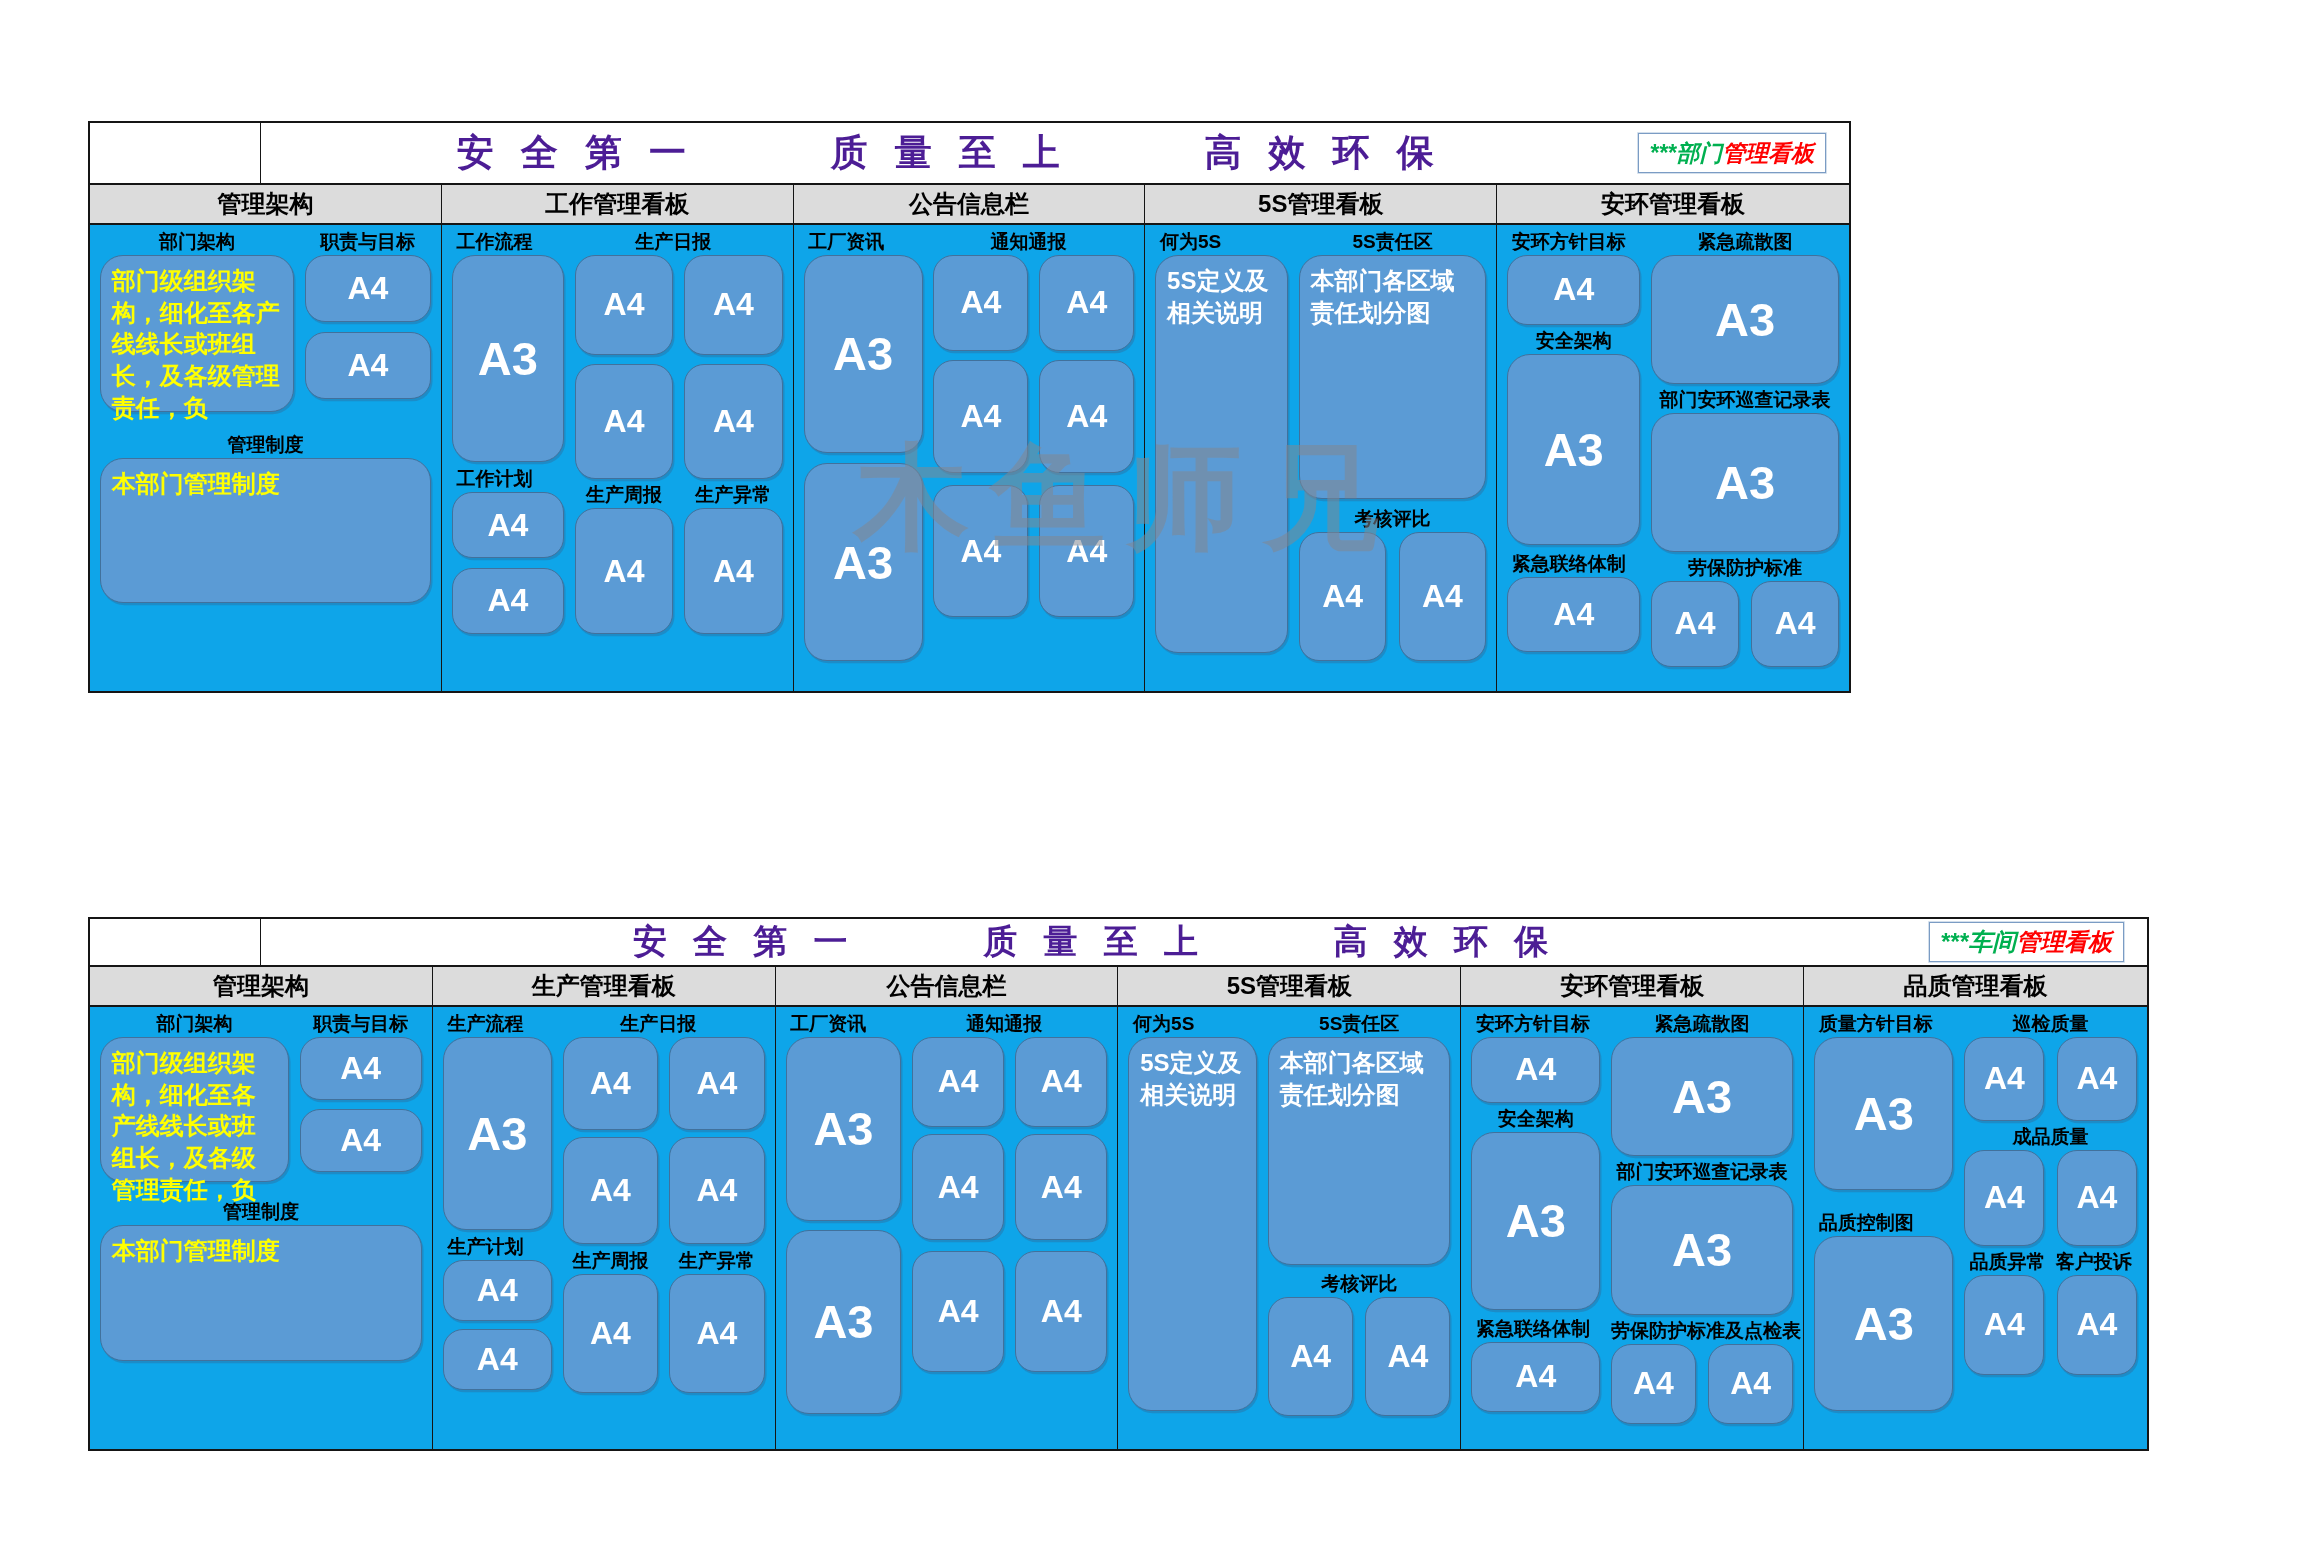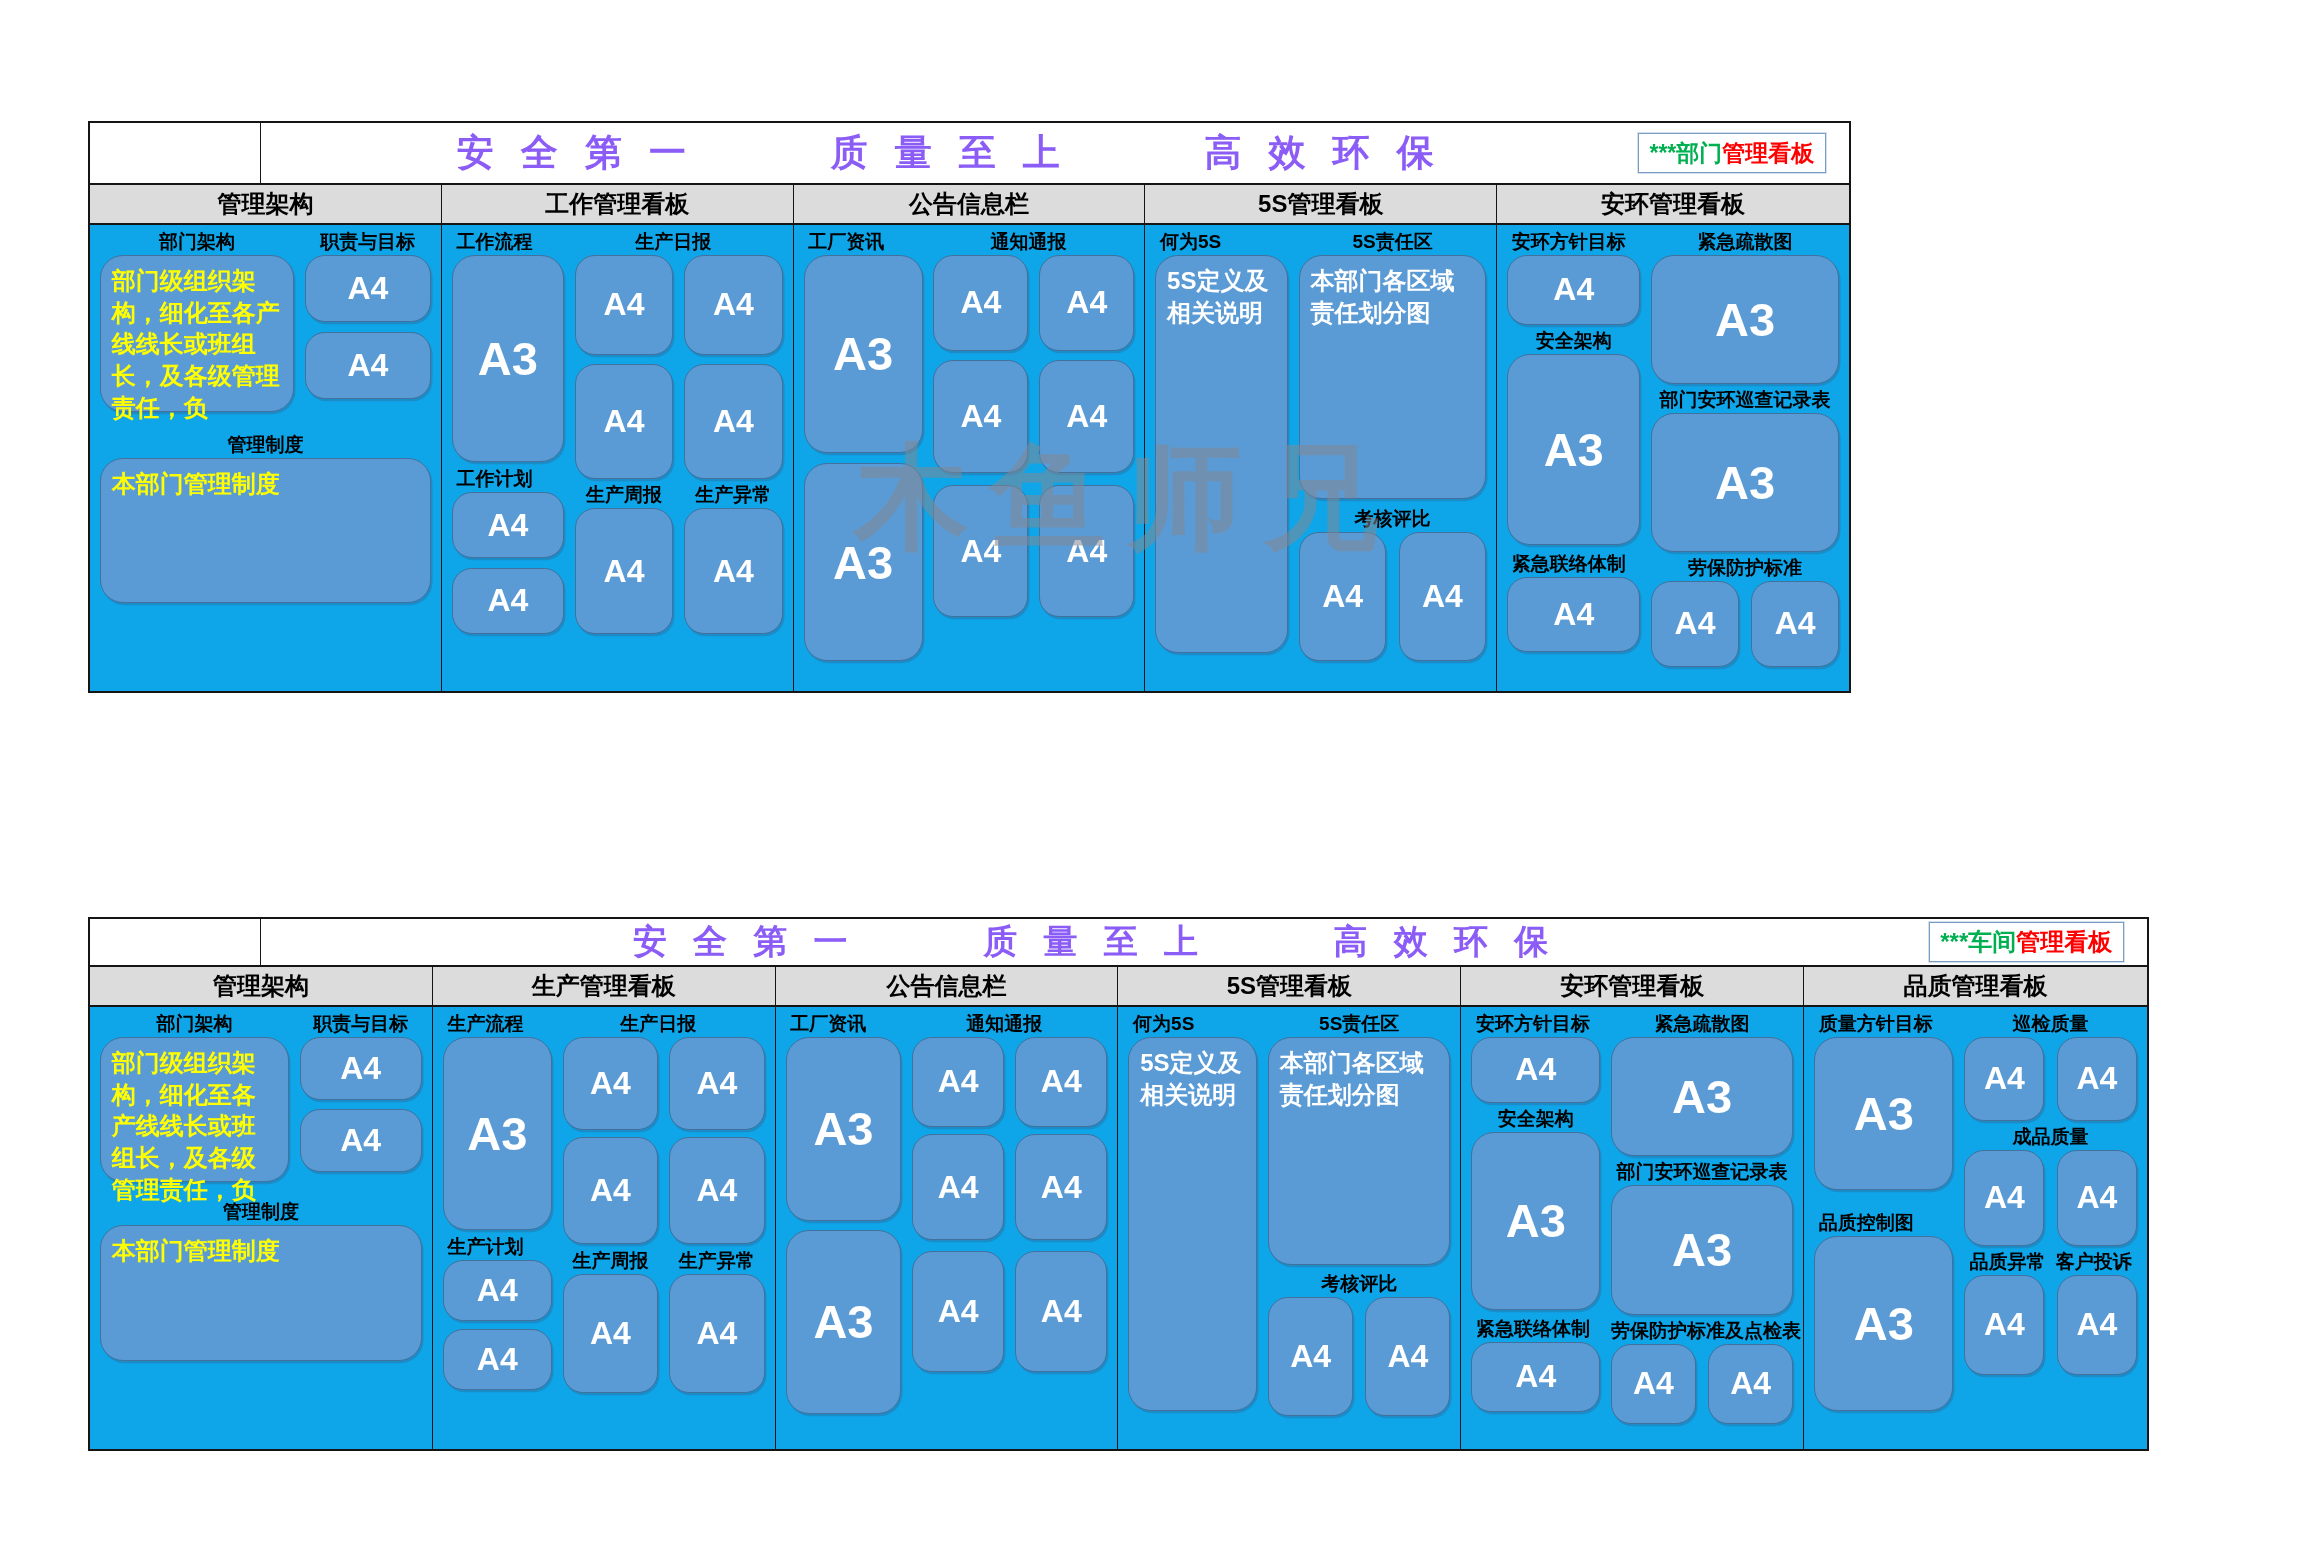--- a/index.html
+++ b/index.html
@@ -15,26 +15,26 @@
     position:absolute;background:#ffffff;border:2.3px solid #151515;
     display:flex;flex-direction:column;box-sizing:border-box;
   }
   .b0{left:88px;top:121px;width:1763px;height:572px;}
   .b1{left:88px;top:917px;width:2061px;height:534px;}
   
   .trow{display:flex;align-items:stretch;border-bottom:2.3px solid #151515;background:#fff;}
   .b0 .trow{height:60px;} .b1 .trow{height:46px;}
   .tempty{width:171px;border-right:1.5px solid #151515;box-sizing:border-box;}
   .ttitle{flex:1;display:flex;align-items:center;justify-content:center;}
-  .slogan{color:#8b5cf6;font-weight:700;letter-spacing:8.4px;white-space:nowrap;}
+  .slogan{color:#4c1d95;font-weight:700;letter-spacing:8.4px;white-space:nowrap;}
   .b0 .slogan{font-size:37px;} .b1 .slogan{font-size:34px;}
   .badge{
     align-self:center;margin-right:23px;padding:3.1px 10.7px;background:#fff;
     border:1.5px solid #7b9cc4;box-shadow:0 0 0 0.8px #c9d8e8;
-    font-weight:700;white-space:nowrap;
+    font-weight:700;white-space:nowrap;font-style:italic;
   }
   .b0 .badge{font-size:23px;} .b1 .badge{font-size:24px;}
   .badge .g{color:#00B050;} .badge .r{color:#FF0000;}
   
   .hrow{display:flex;background:#DCDCDC;border-bottom:2.3px solid #151515;}
   .b0 .hrow{height:38px;} .b1 .hrow{height:38px;}
   .hcell{
     display:flex;align-items:center;justify-content:center;
     font-size:24px;font-weight:700;color:#000;
     border-right:1.5px solid #151515;box-sizing:border-box;

